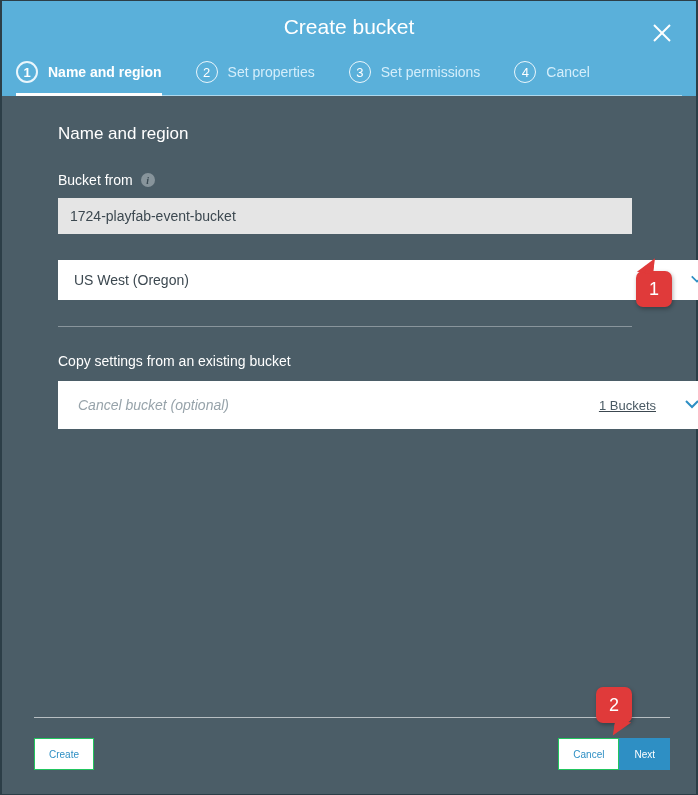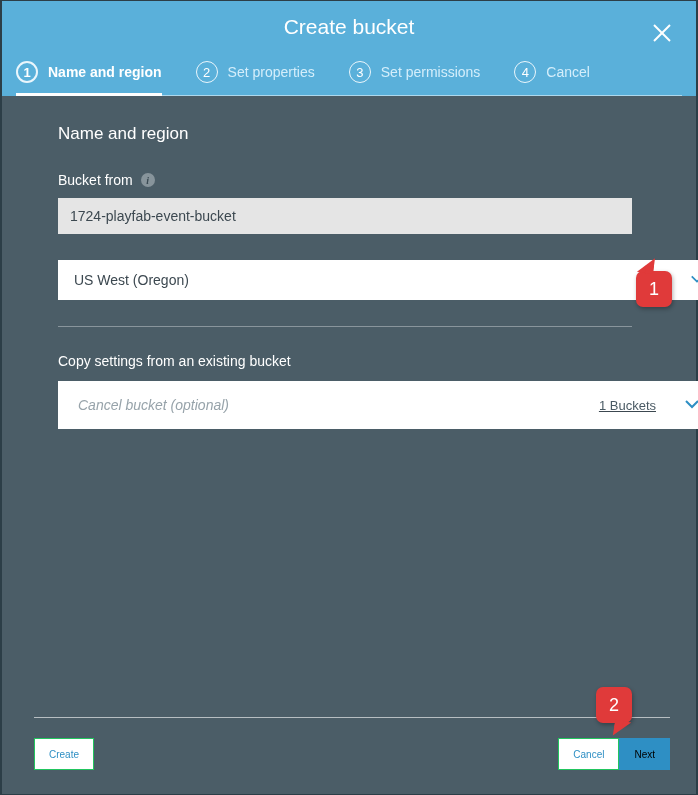--- a/index.html
+++ b/index.html
@@ -185,21 +185,21 @@
     padding: 0 14px;
     border: 1px solid #22c55e;
     background: #fff;
     color: #2e8fc4;
     font-size: 10px;
     cursor: pointer;
   }
   .btn.primary {
     background: #2e8fc4;
     border-color: #2e8fc4;
-    color: #000000;
+    color: #ffffff;
   }
   .footer-right { display: flex; gap: 0; justify-content: center; }
 
   
   .callout {
     position: absolute;
     width: 36px; height: 36px;
     background: #e03a3a;
     border-radius: 7px;
     color: #fff;

